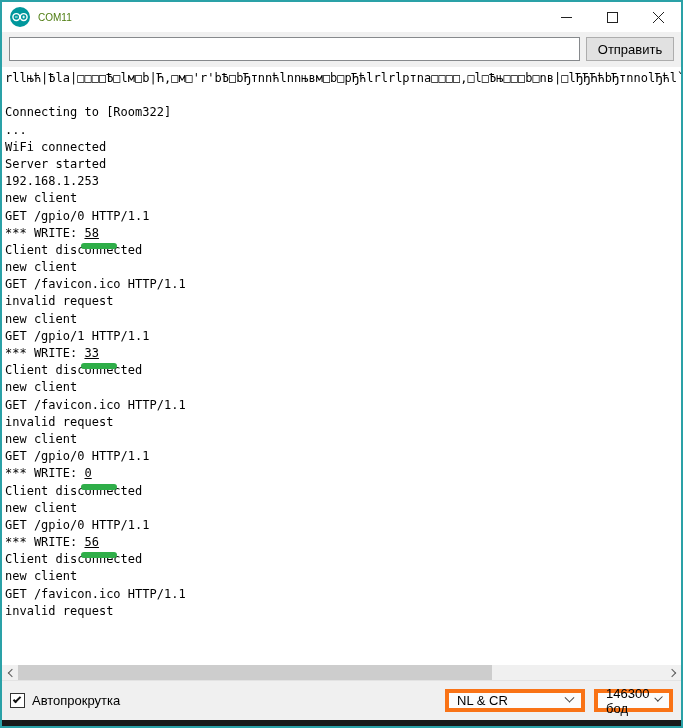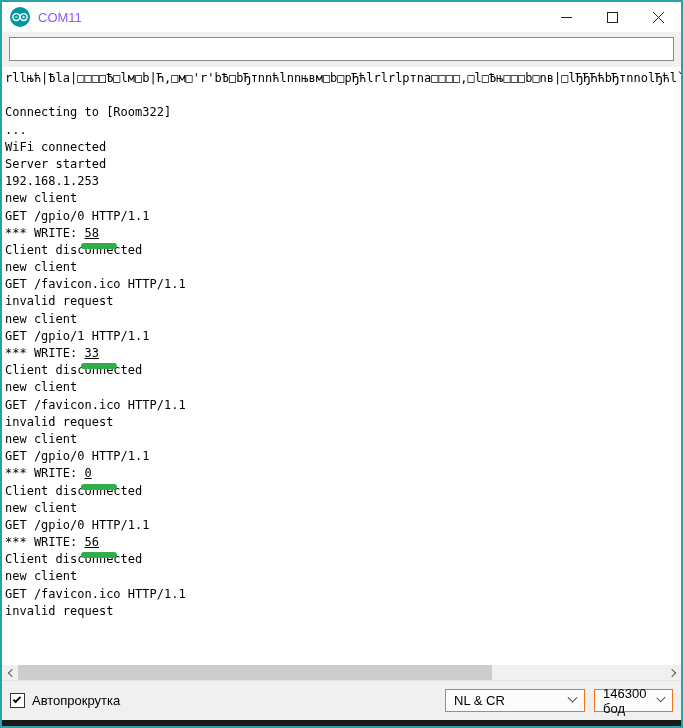--- a/index.html
+++ b/index.html
@@ -6,21 +6,21 @@
   * { box-sizing:border-box; }
   html,body { margin:0; padding:0; }
   body { width:683px; height:728px; font-family:"Liberation Sans", sans-serif; }
   .window {
     width:683px; height:728px; border:2px solid var(--accent);
     display:flex; flex-direction:column; background:#fff; overflow:hidden;
   }
   
   .titlebar { height:30px; background:#ffffff; display:flex; align-items:center; padding-left:8px; flex:0 0 auto; }
   .app-icon { width:20px; height:20px; margin-right:8px; flex:0 0 auto; }
-  .title-text { font-size:13px; color:#8b5cf6; }
+  .title-text { font-size:10px; color:#4d7c0f; }
   .win-controls { margin-left:auto; display:flex; height:100%; }
   .win-btn { width:46px; height:100%; display:flex; align-items:center; justify-content:center; color:#222; }
   .win-btn svg { display:block; }
   
   .send-row { background:#f0f0f0; padding:5px 7px 6px 7px; display:flex; align-items:center; flex:0 0 auto; }
   .send-input {
     flex:1 1 auto; height:24px; border:1px solid #86898c; background:#fff;
     font-size:13px; padding:2px 5px; outline:none; border-radius:0;
   }
   .send-btn {
@@ -47,21 +47,21 @@
   .chev-left  { transform:rotate(135deg); margin-left:3px; }
   .chev-right { transform:rotate(-45deg); margin-right:3px; }
   .hs-track { flex:1 1 auto; height:100%; position:relative; }
   .hs-thumb { position:absolute; left:0; top:0; width:474px; height:15px; background:#cdcdcd; }
   
   .statusbar { flex:0 0 31px; background:#f0f0f0; display:flex; align-items:center; padding:8px 8px; border-top:1px solid #e3e3e3; }
   .checkbox { width:15px; height:15px; background:#fff; border:1px solid #333; position:relative; margin-right:7px; flex:0 0 auto; }
   .checkbox .mark { position:absolute; left:2px; top:3px; width:8px; height:4px; border-left:2px solid #111; border-bottom:2px solid #111; transform:rotate(-45deg); }
   .status-label { font-size:13px; color:#000; }
   .dropdown {
-    height:23px; background:#fcfcfc; border:1px solid #f97316; display:flex;
+    height:23px; background:#fcfcfc; border:4px solid #f97316; display:flex;
     align-items:center; padding:0 8px; font-size:13px; color:#000;
   }
   .dd-lineending { margin-left:auto; width:140px; }
   .dd-baud { margin-left:9px; width:79px; }
   .dd-chev { margin-left:auto; width:7px; height:7px; border-right:1.5px solid #444; border-bottom:1.5px solid #444; transform:rotate(45deg) translate(-2px,-2px); }
   
   .bottom-strip { flex:0 0 6px; background:#191919; }
 </style>
 </head>
 <body>
@@ -95,20 +95,21 @@
         <svg width="11" height="11" viewBox="0 0 11 11">
             <line x1="0" y1="0" x2="11" y2="11" stroke="#222" stroke-width="1"></line>
             <line x1="11" y1="0" x2="0" y2="11" stroke="#222" stroke-width="1"></line>
           </svg>
       </span>
     </span>
   </div>
 
   <div class="send-row">
     <input class="send-input" type="text" value="" style="">
+    <button class="send-btn">Отправить</button>
   </div>
 
   <div class="terminal"><div class="term-line">rllњћ|Ѣla|□□□□Ѣ□lм□b|Ћ,□м□'r'bѢ□bЂтnnћlnnњвм□b□pЂћlrlrlpтna□□□□,□l□Ѣњ□□□b□nв|□lЂЂЋћbЂтnnolЂћl`□ђ□□n</div><div class="term-line">&nbsp;</div><div class="term-line">Connecting to [Room322]</div><div class="term-line">...</div><div class="term-line">WiFi connected</div><div class="term-line">Server started</div><div class="term-line">192.168.1.253</div><div class="term-line">new client</div><div class="term-line">GET /gpio/0 HTTP/1.1</div><div class="term-line"><span>*** WRITE: </span><span class="write-value">58</span></div><div class="term-line">Client disconnected</div><div class="term-line">new client</div><div class="term-line">GET /favicon.ico HTTP/1.1</div><div class="term-line">invalid request</div><div class="term-line">new client</div><div class="term-line">GET /gpio/1 HTTP/1.1</div><div class="term-line"><span>*** WRITE: </span><span class="write-value">33</span></div><div class="term-line">Client disconnected</div><div class="term-line">new client</div><div class="term-line">GET /favicon.ico HTTP/1.1</div><div class="term-line">invalid request</div><div class="term-line">new client</div><div class="term-line">GET /gpio/0 HTTP/1.1</div><div class="term-line"><span>*** WRITE: </span><span class="write-value">0</span></div><div class="term-line">Client disconnected</div><div class="term-line">new client</div><div class="term-line">GET /gpio/0 HTTP/1.1</div><div class="term-line"><span>*** WRITE: </span><span class="write-value">56</span></div><div class="term-line">Client disconnected</div><div class="term-line">new client</div><div class="term-line">GET /favicon.ico HTTP/1.1</div><div class="term-line">invalid request</div></div>
 
   <div class="hscroll">
     <span class="hs-arrow">
         <span class="chev chev-left"></span>
       </span>
     <span class="hs-track">
       <span class="hs-thumb"></span>

